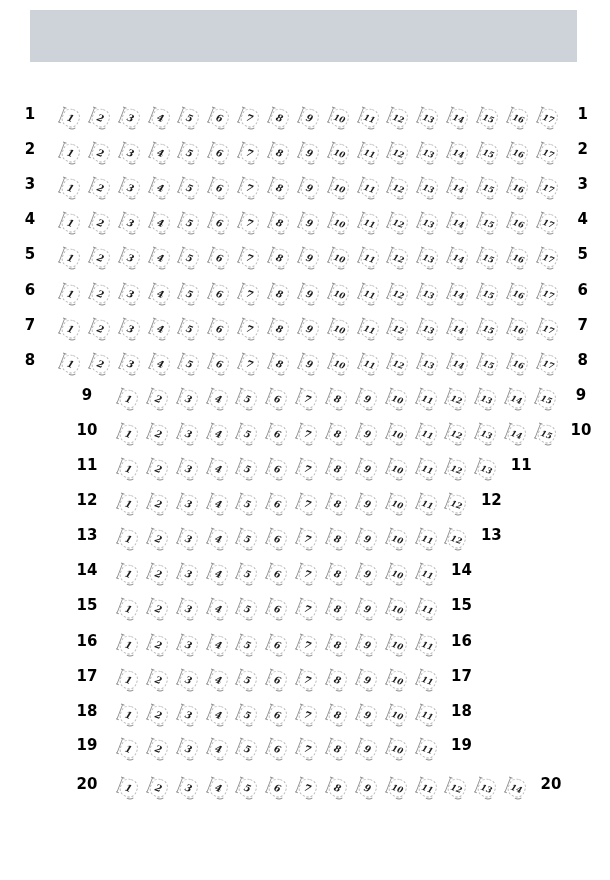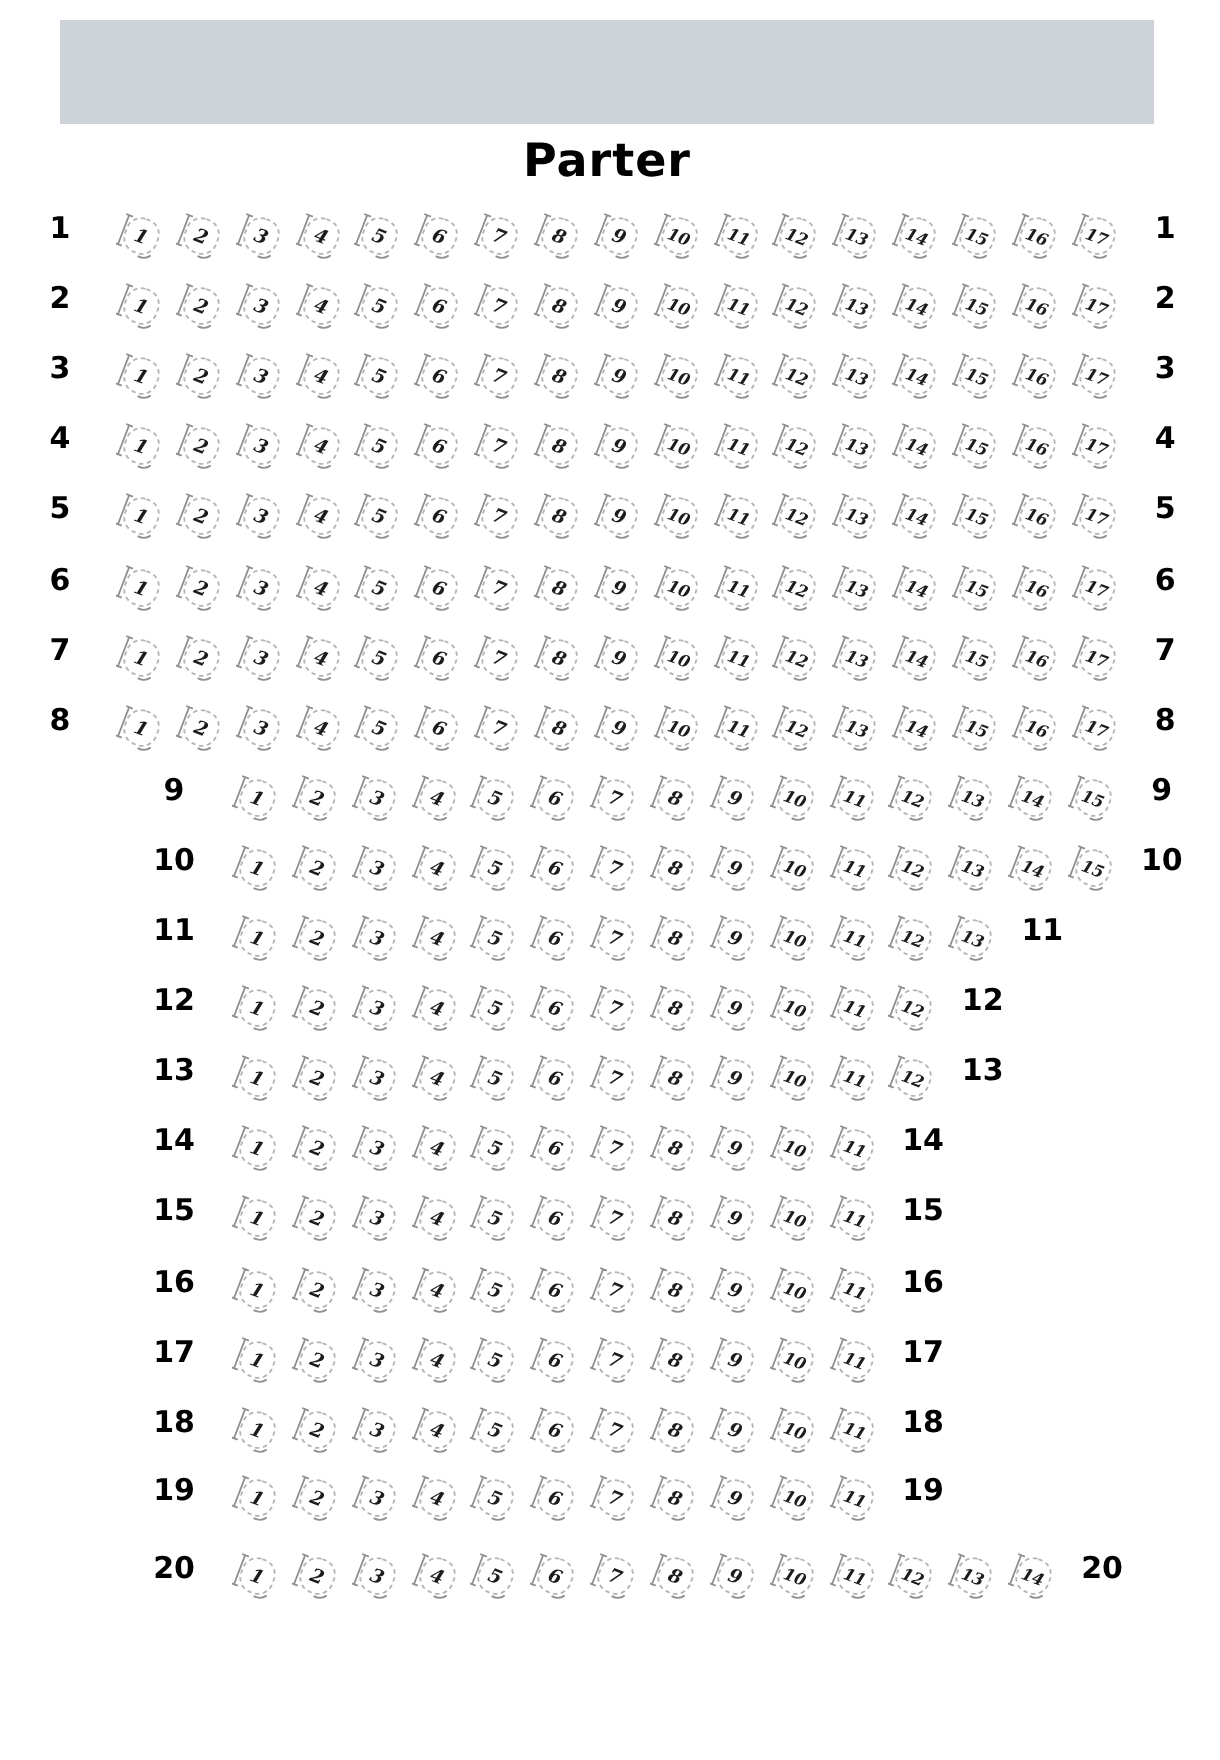--- a/index.html
+++ b/index.html
@@ -18,21 +18,20 @@
                 stroke-dasharray:2.2 1.8;}
   .seat-mark{fill:none;stroke:var(--seat-marks,#8f8f8f);stroke-width:0.9;}
   .seat-num{font-family:"DejaVu Serif",serif;font-style:italic;font-weight:bold;
             fill:var(--seat-number,#1c1c1c);}
 </style>
 </head>
 <body>
 
 <div class="canvas">
   <div class="stage"></div>
-  <h1 class="title">Parter</h1>
   <div id="seat-map">
       <div class="seat-row" style="top: 101px;">
         <span class="row-label" style="left: 8px;">1</span>
         <svg width="24" height="24" viewBox="0 0 24 24" class="seat" style="left: 58px;">
           <g transform="rotate(21 12 12)">
             <rect x="4.5" y="3" width="16.5" height="17.5" rx="7.5" class="seat-outline"></rect>
             <path d="M3.2 4.2 V19.8 M1.6 4.2 H5.2 M1.6 19.8 H5.2" class="seat-mark"></path>
             <path d="M14.5 21.8 Q18.5 22.3 20.5 19.2" class="seat-mark"></path>
             <text x="12.6" y="15.2" text-anchor="middle" font-size="9.5" class="seat-num">1</text>
           </g>

